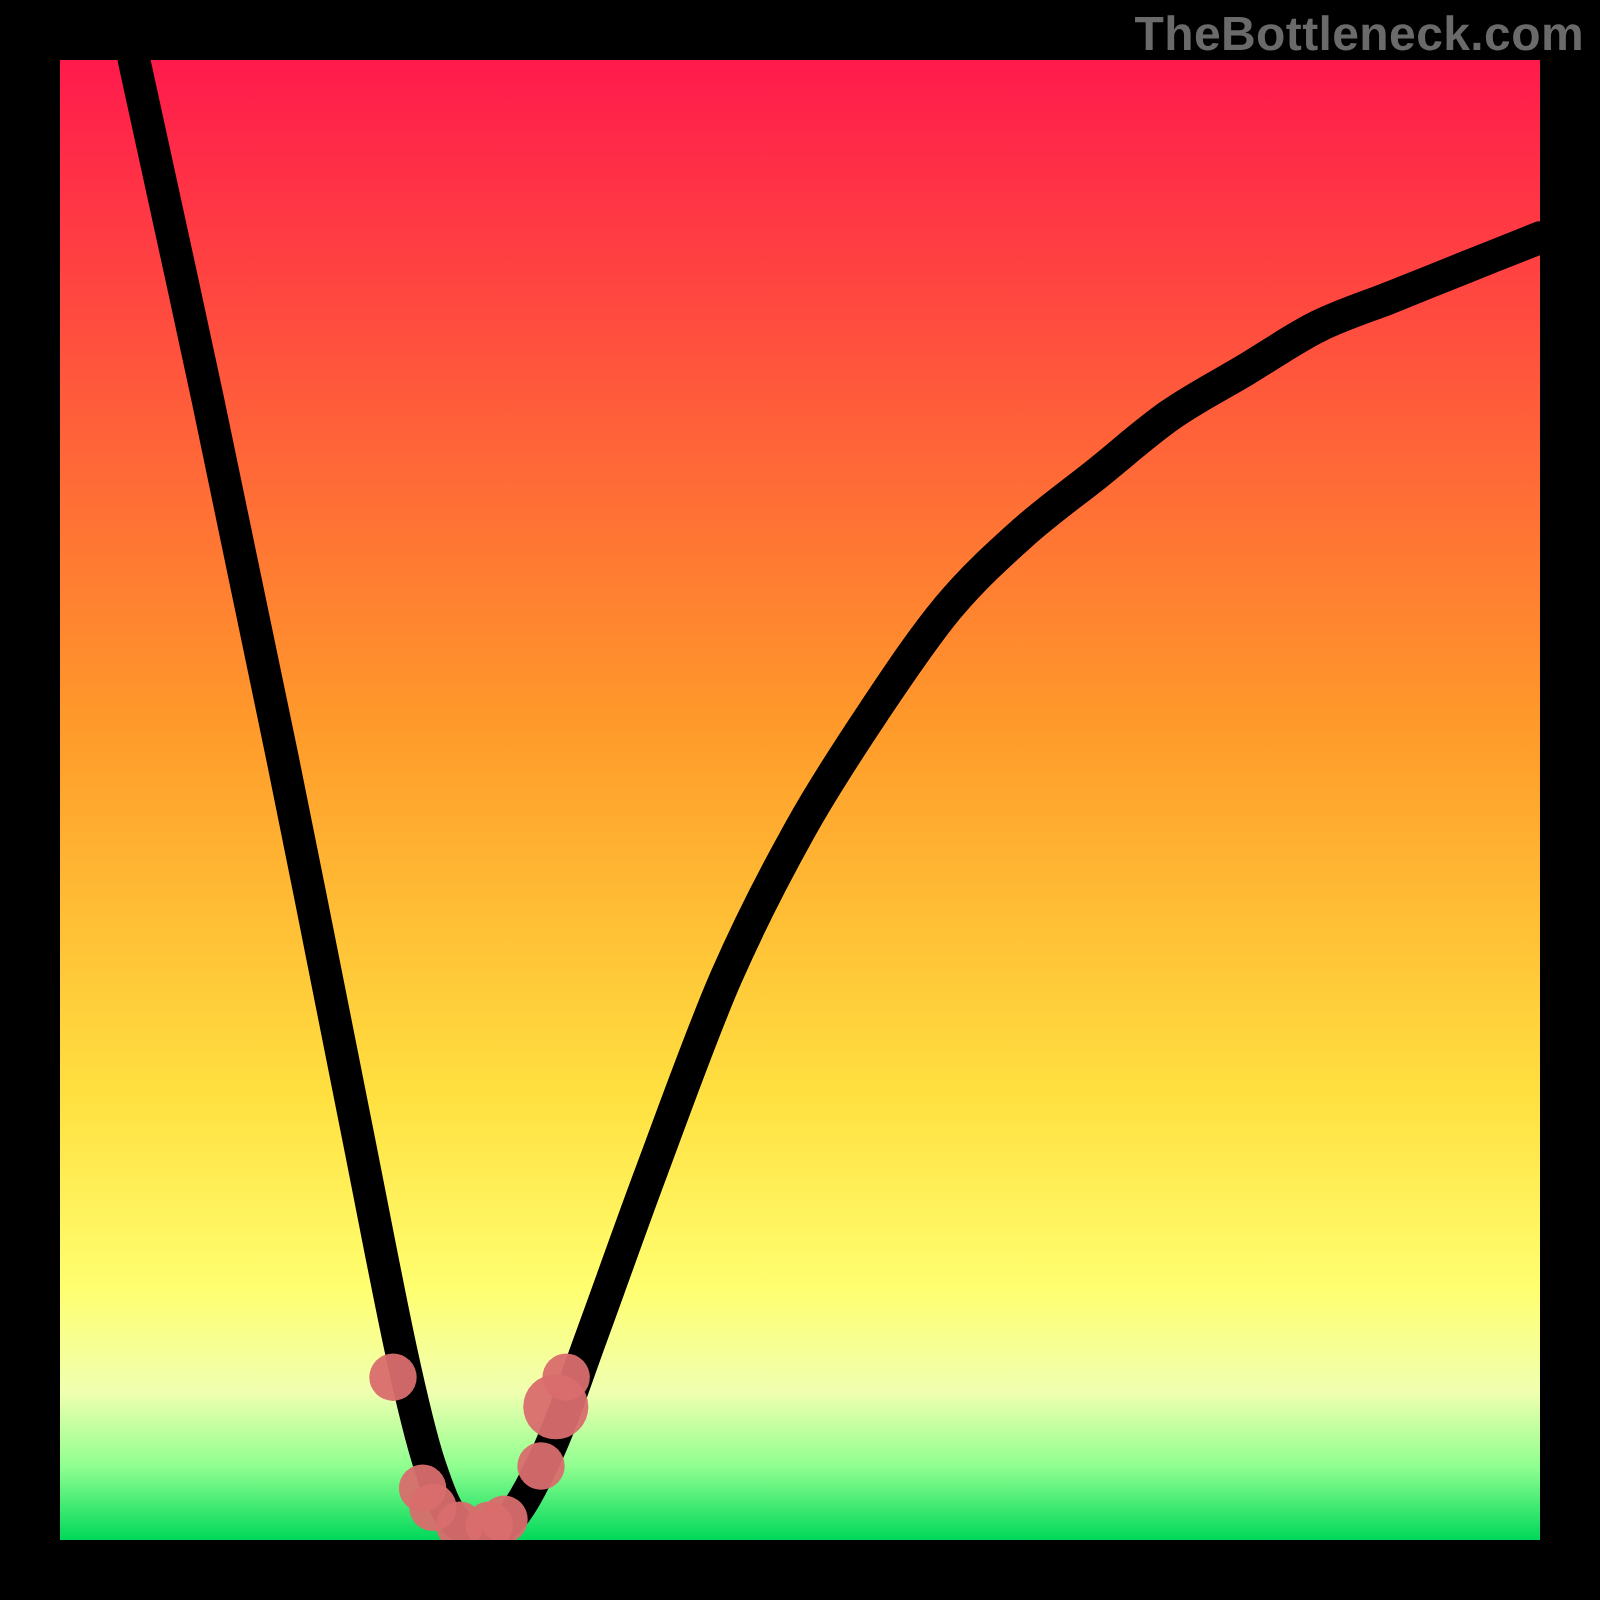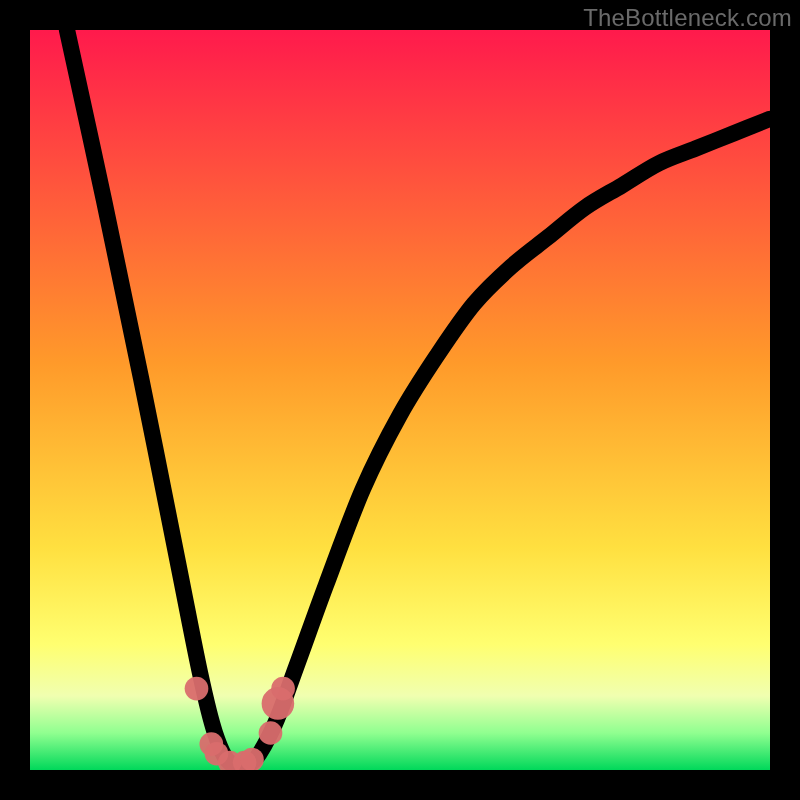--- a/index.html
+++ b/index.html
@@ -27,21 +27,21 @@
   .bg-gradient {
     position: absolute;
     inset: 0;
   }
   .watermark {
     position: absolute;
     top: 4px;
     right: 8px;
     color: #6a6a6a;
     font-size: 24px;
-    font-weight: 400;
+    font-weight: 700;
     letter-spacing: 0.2px;
   }
   svg.curve {
     position: absolute;
     inset: 0;
   }
   .curve-path {
     fill: none;
     stroke: #000;
     stroke-width: 2.2;

